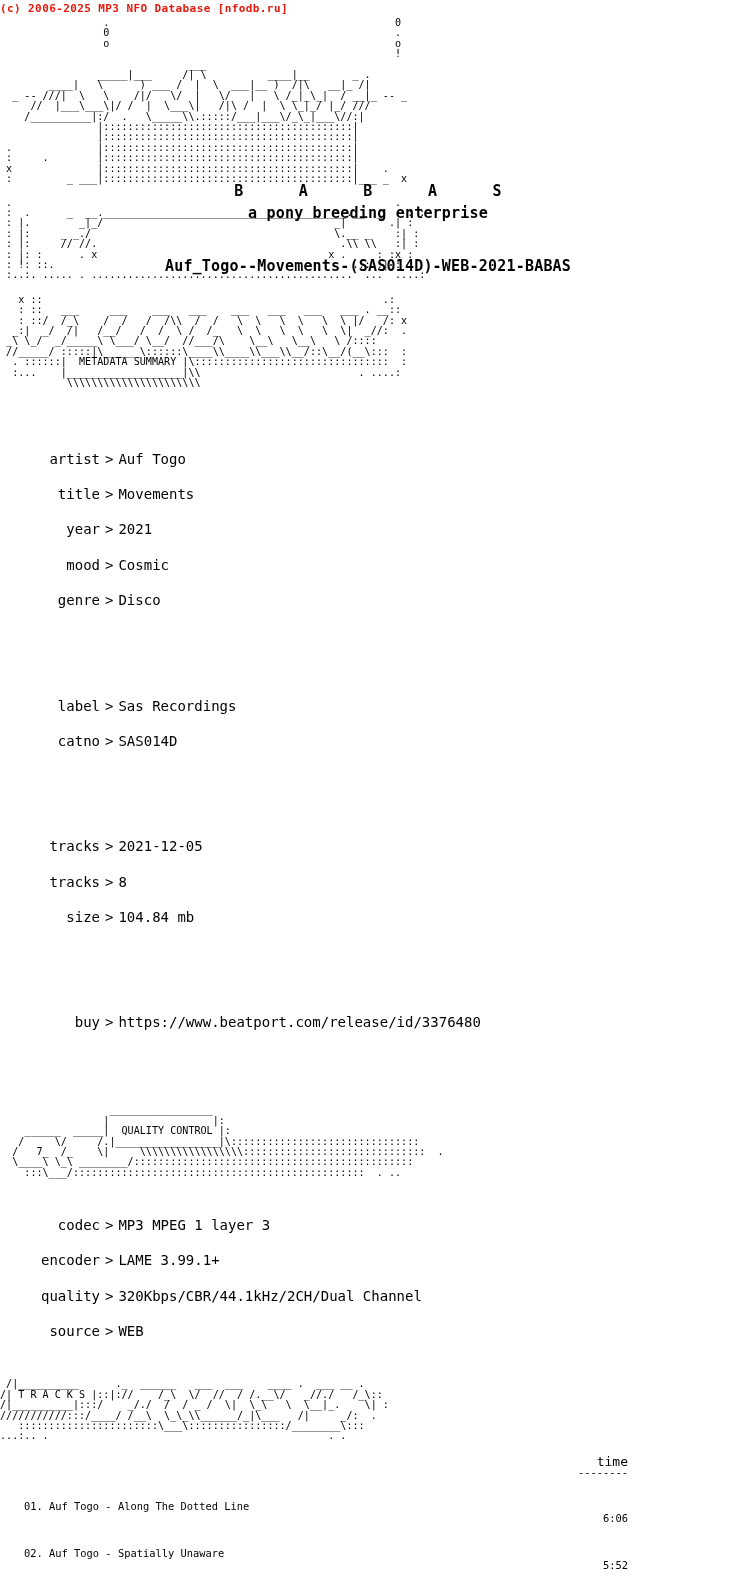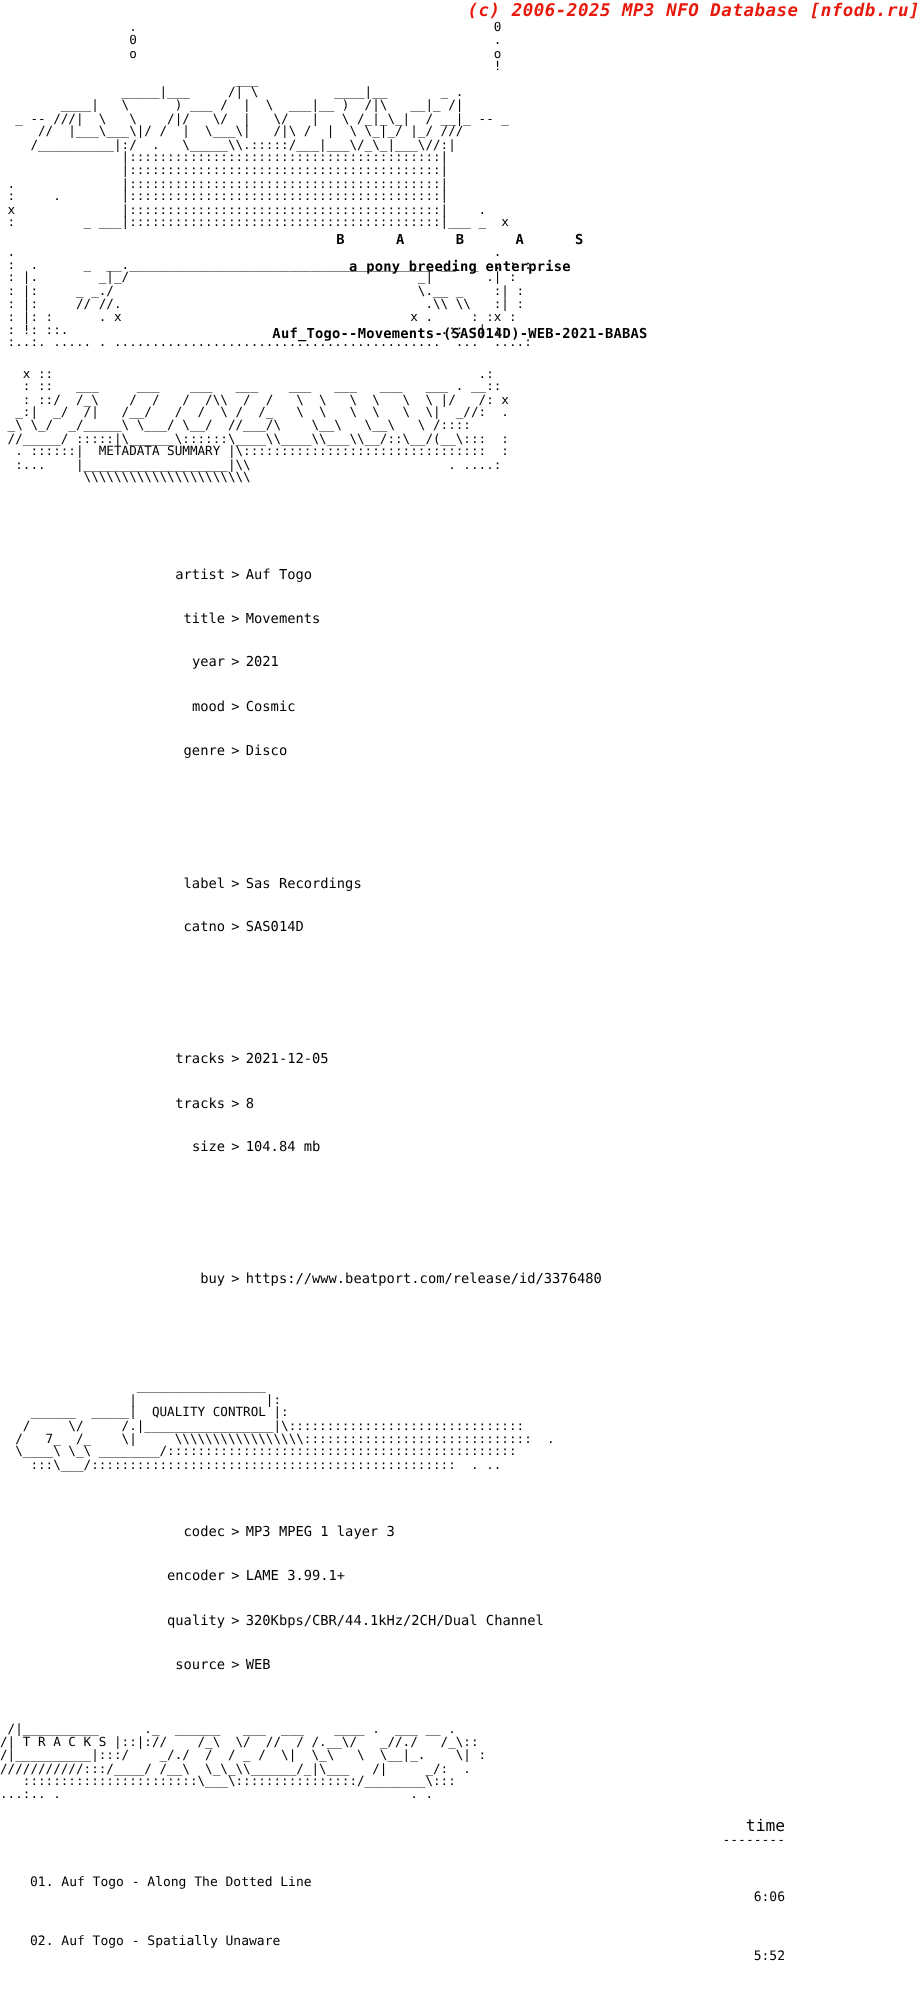--- a/index.html
+++ b/index.html
@@ -17,31 +17,30 @@
     overflow: hidden;
   }
 
   .nfo-page {
     width: 736px;
     position: relative;
   }
 
   .copyright-bar {
     width: 736px;
-    text-align: right;
+    text-align: left;
     color: #e8180c;
     font-family: "DejaVu Sans Mono", "Liberation Mono", monospace;
-    font-size: 14px;
+    font-size: 11px;
     line-height: 14px;
     font-weight: bold;
     letter-spacing: 0.4px;
     padding-top: 2px;
     height: 16px;
     white-space: pre;
-    font-style: italic;
   }
 
   pre.ascii {
     margin: 0;
     padding: 0;
     font-family: "DejaVu Sans Mono", "Liberation Mono", monospace;
     font-size: 10px;
     line-height: 10.35px;
     letter-spacing: 0px;
     color: #000000;
@@ -56,37 +55,37 @@
   }
 
   pre.block {
     font-size: 10.1px;
     line-height: 10.4px;
   }
 
   .center-line {
     text-align: center;
     font-family: "DejaVu Sans Mono", "Liberation Mono", monospace;
-    font-size: 11px;
+    font-size: 15px;
     line-height: 13px;
     white-space: pre;
     font-weight: bold;
     letter-spacing: 0.2px;
   }
   .spacer-14 { height: 14px; }
   .spacer-18 { height: 18px; }
   .spacer-22 { height: 22px; }
   .spacer-40 { height: 40px; }
 
   .fields {
     font-family: "DejaVu Sans Mono", "Liberation Mono", monospace;
-    font-size: 11px;
+    font-size: 14px;
     line-height: 11.8px;
     white-space: pre;
-    padding-left: 120px;
+    padding-left: 40px;
   }
   .fields .grp { margin-bottom: 11px; }
   .fields .row { white-space: pre; }
   .fld-label {
     display: inline-block;
     width: 60px;
     text-align: right;
   }
   .fld-sep { padding: 0 5px; }
 

